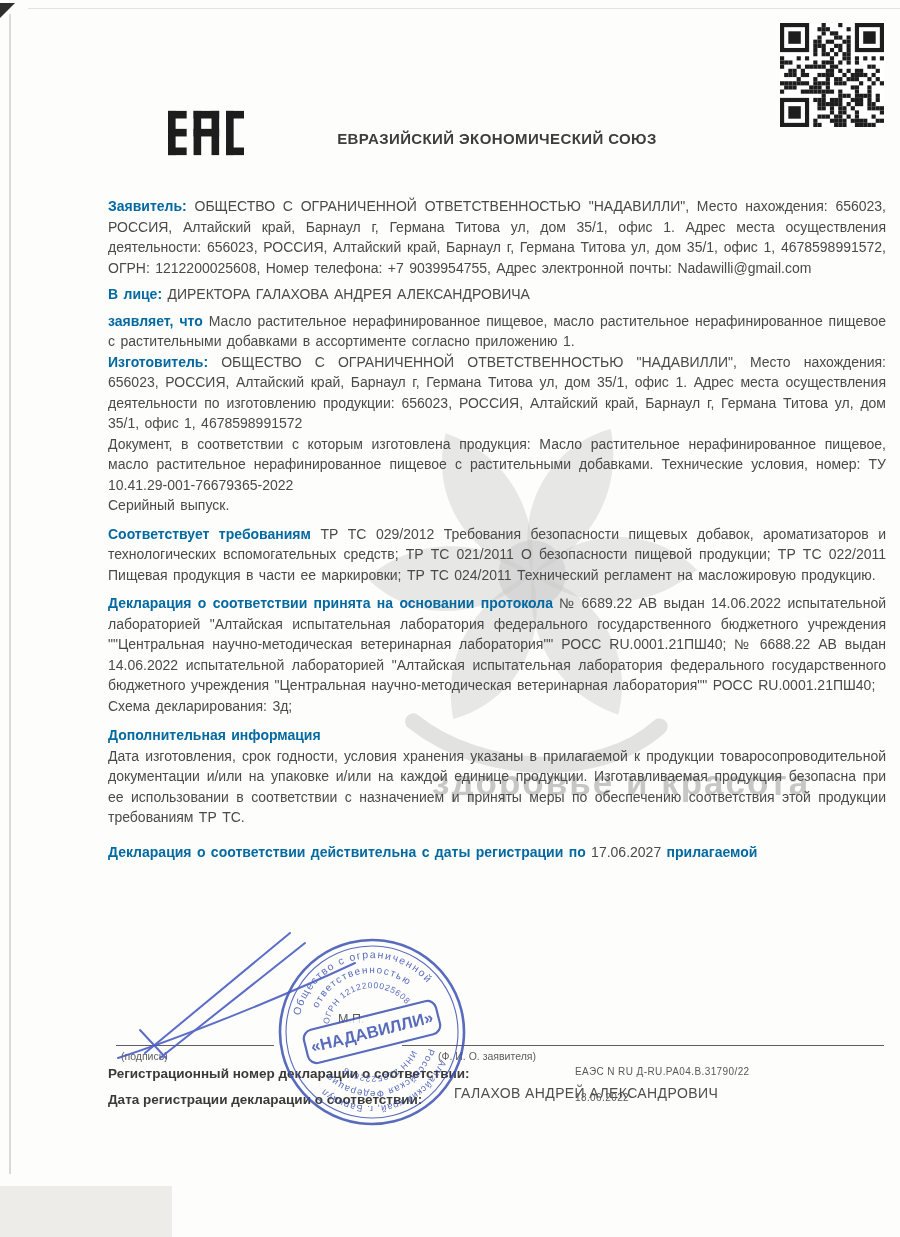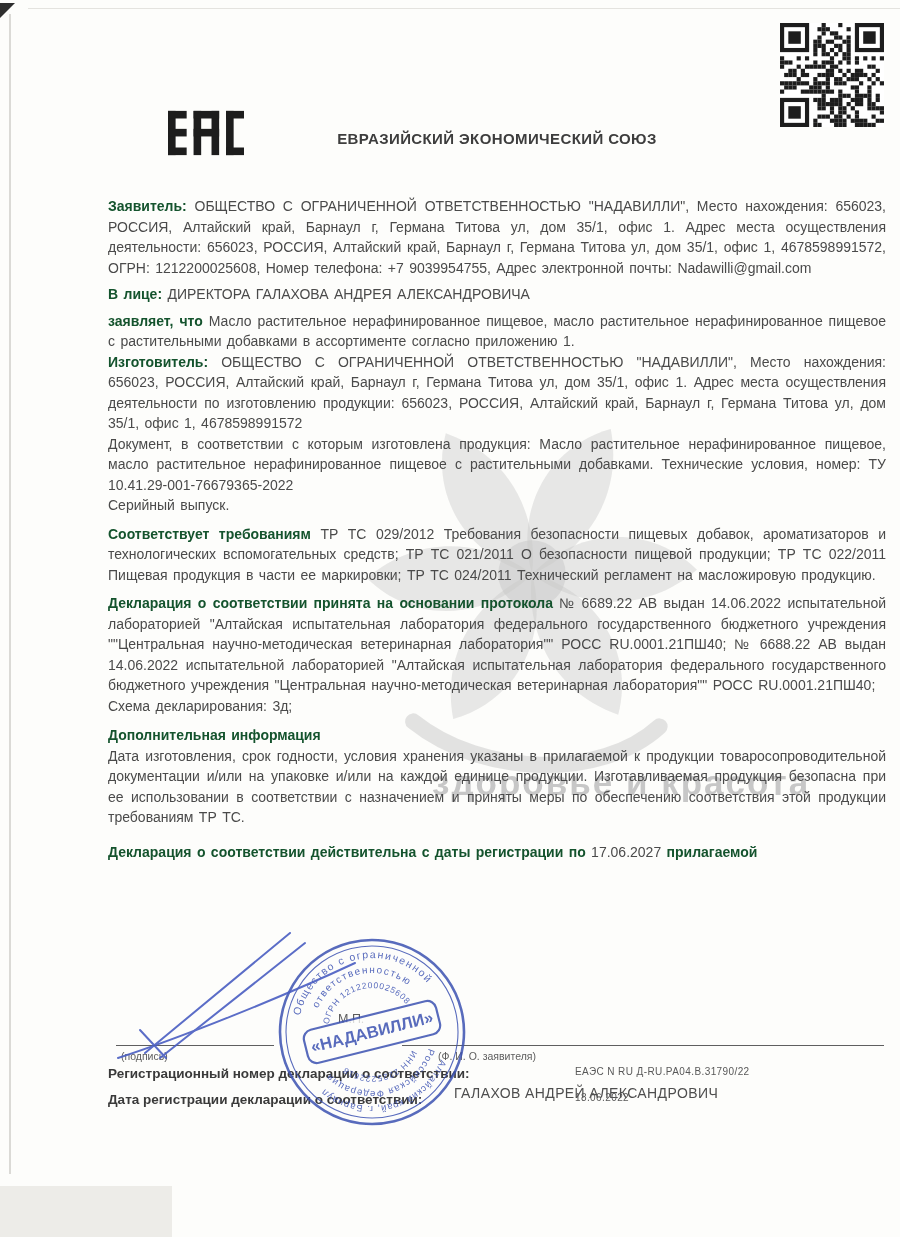--- a/index.html
+++ b/index.html
@@ -25,21 +25,21 @@
           font-weight:bold;color:#3d3d3d;font-size:15px;letter-spacing:.4px;}
   .header .h2{margin-top:14px;}
 
   
   .flow{position:absolute;left:108px;top:196px;width:778px;z-index:1;
         font-size:14px;line-height:20.5px;text-align:justify;word-spacing:1.5px;}
   .flow p{margin:0 0 6px 0;}
   .flow p.m0{margin:0;}
   .flow p.mb8{margin:0 0 8px 0;}
   .flow p.mb9{margin:0 0 9px 0;}
-  .flow b{color:#14532d;}
+  .flow b{color:#0369a1;}
   .justlast{text-align-last:justify;}
   .validity{margin-top:14px !important;}
   .mp{position:absolute;left:338px;top:1012px;font-size:12.5px;color:#5c5c5c;z-index:2;}
   .sig-line-left{position:absolute;left:116px;top:1045px;width:158px;border-top:1.6px solid #5f5f5f;z-index:2;}
   .sig-line-right{position:absolute;left:402px;top:1045px;width:482px;border-top:1.6px solid #5f5f5f;z-index:2;}
   .sig-name{position:absolute;left:414px;top:1085px;font-size:14px;color:#4e4e4e;letter-spacing:.4px;z-index:2;margin-left:40px;}
   .cap{position:absolute;font-size:10.5px;color:#5d5d5d;z-index:2;}
   .cap-podpis{left:121px;top:1050px;}
   .cap-fio{left:438px;top:1050px;}
   .reg-label{position:absolute;left:108px;font-weight:bold;font-size:13.5px;color:#3a3a3a;z-index:2;text-align:center;}

